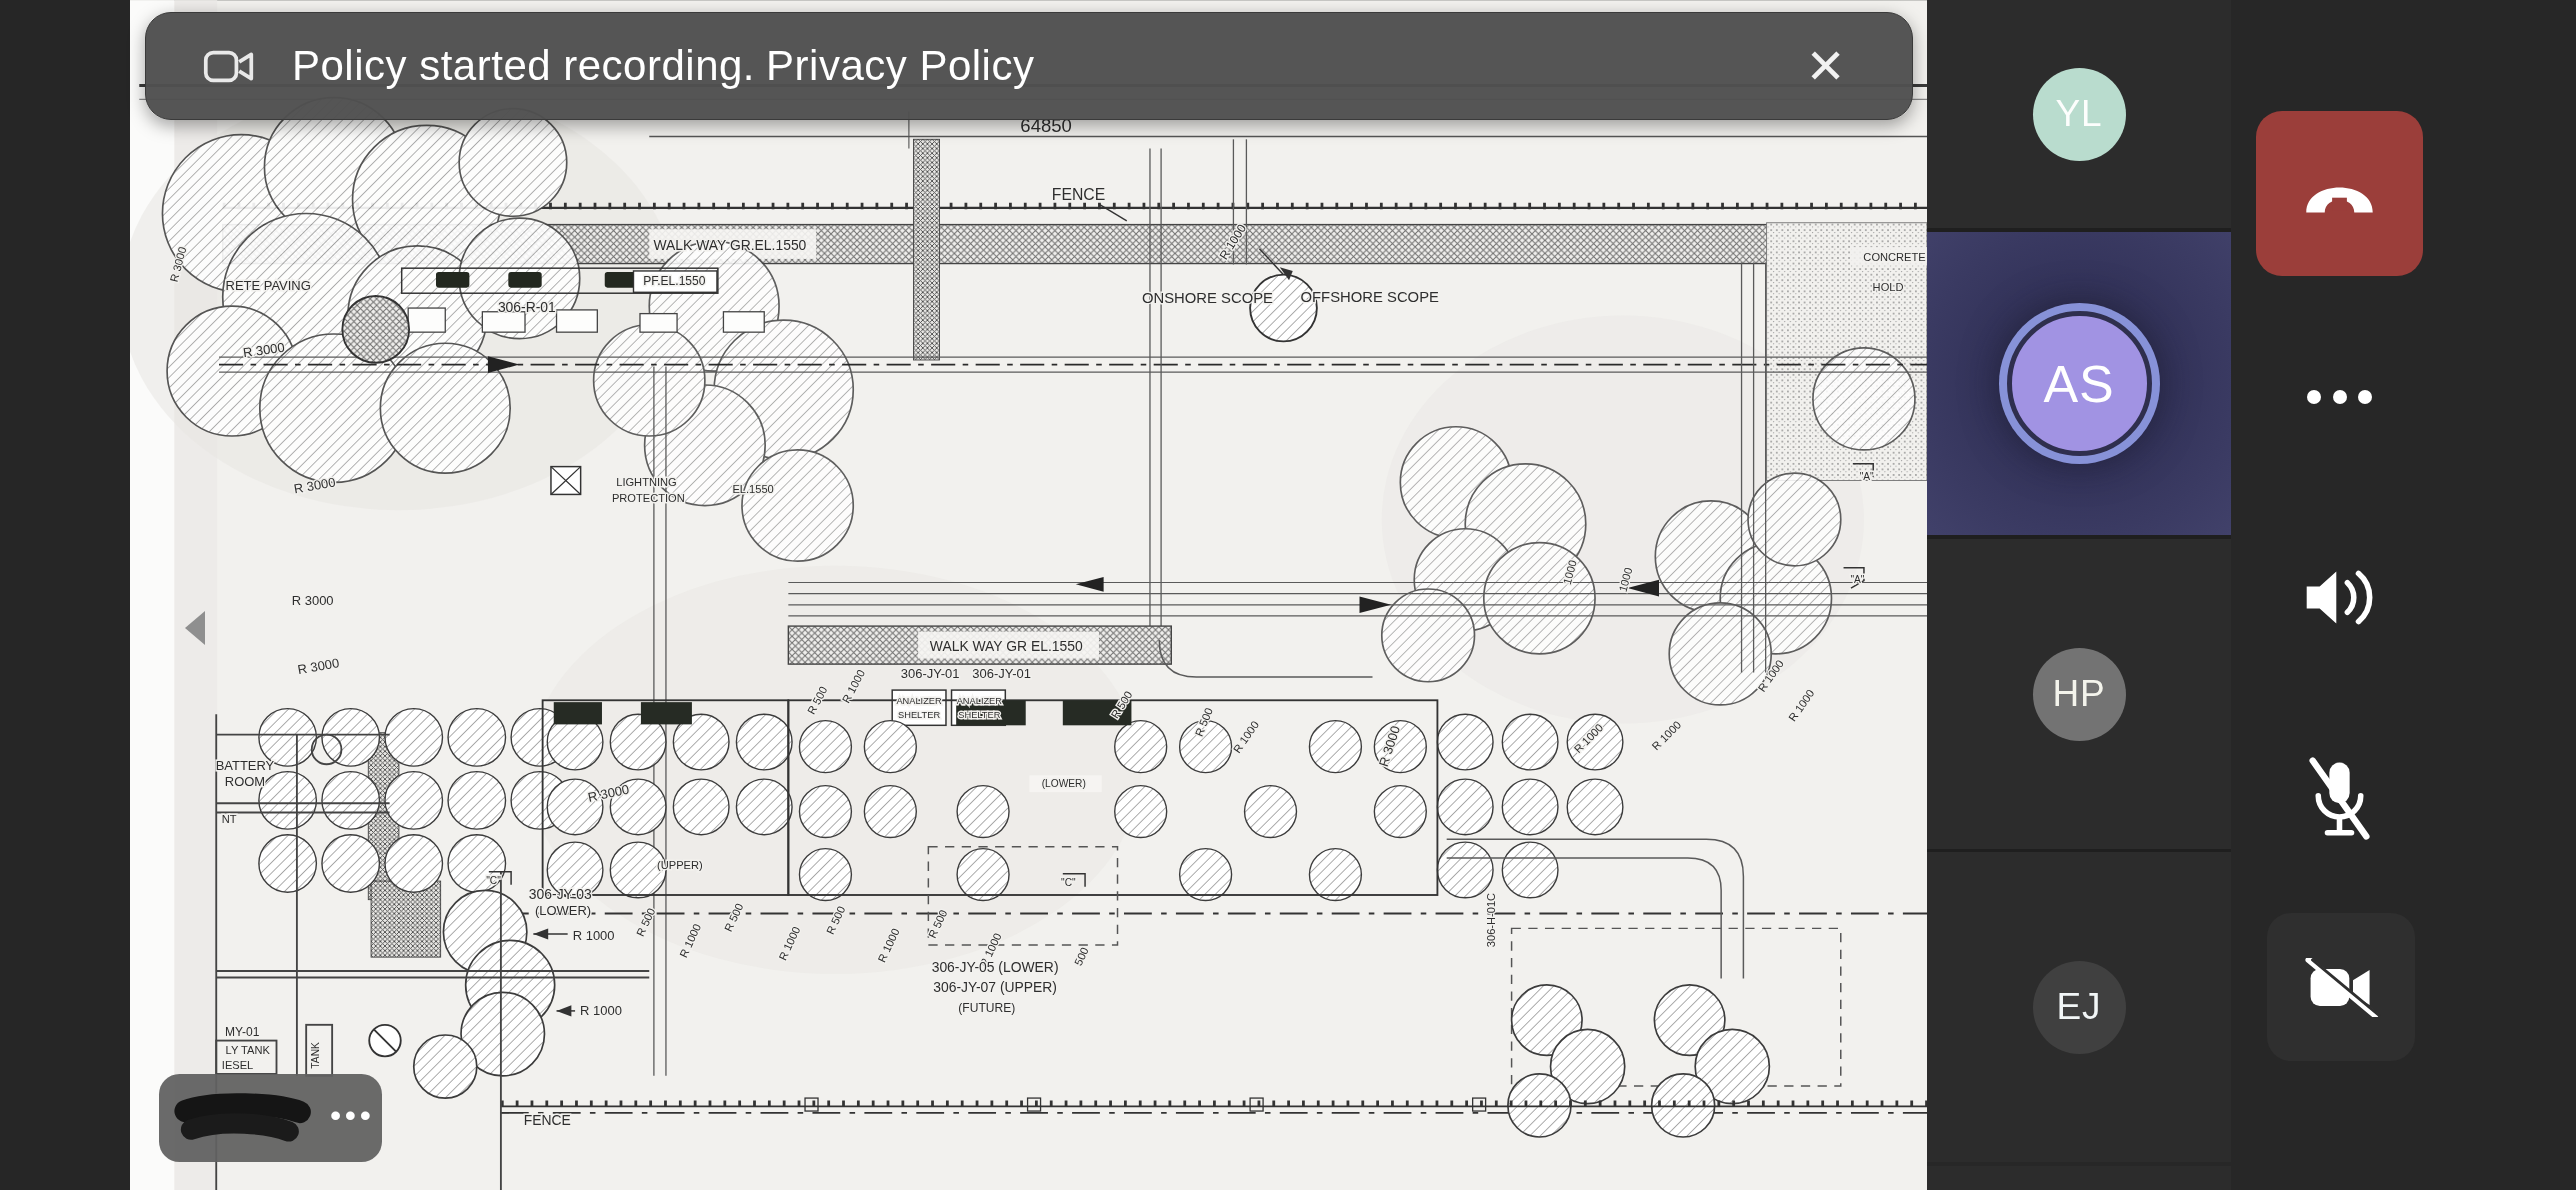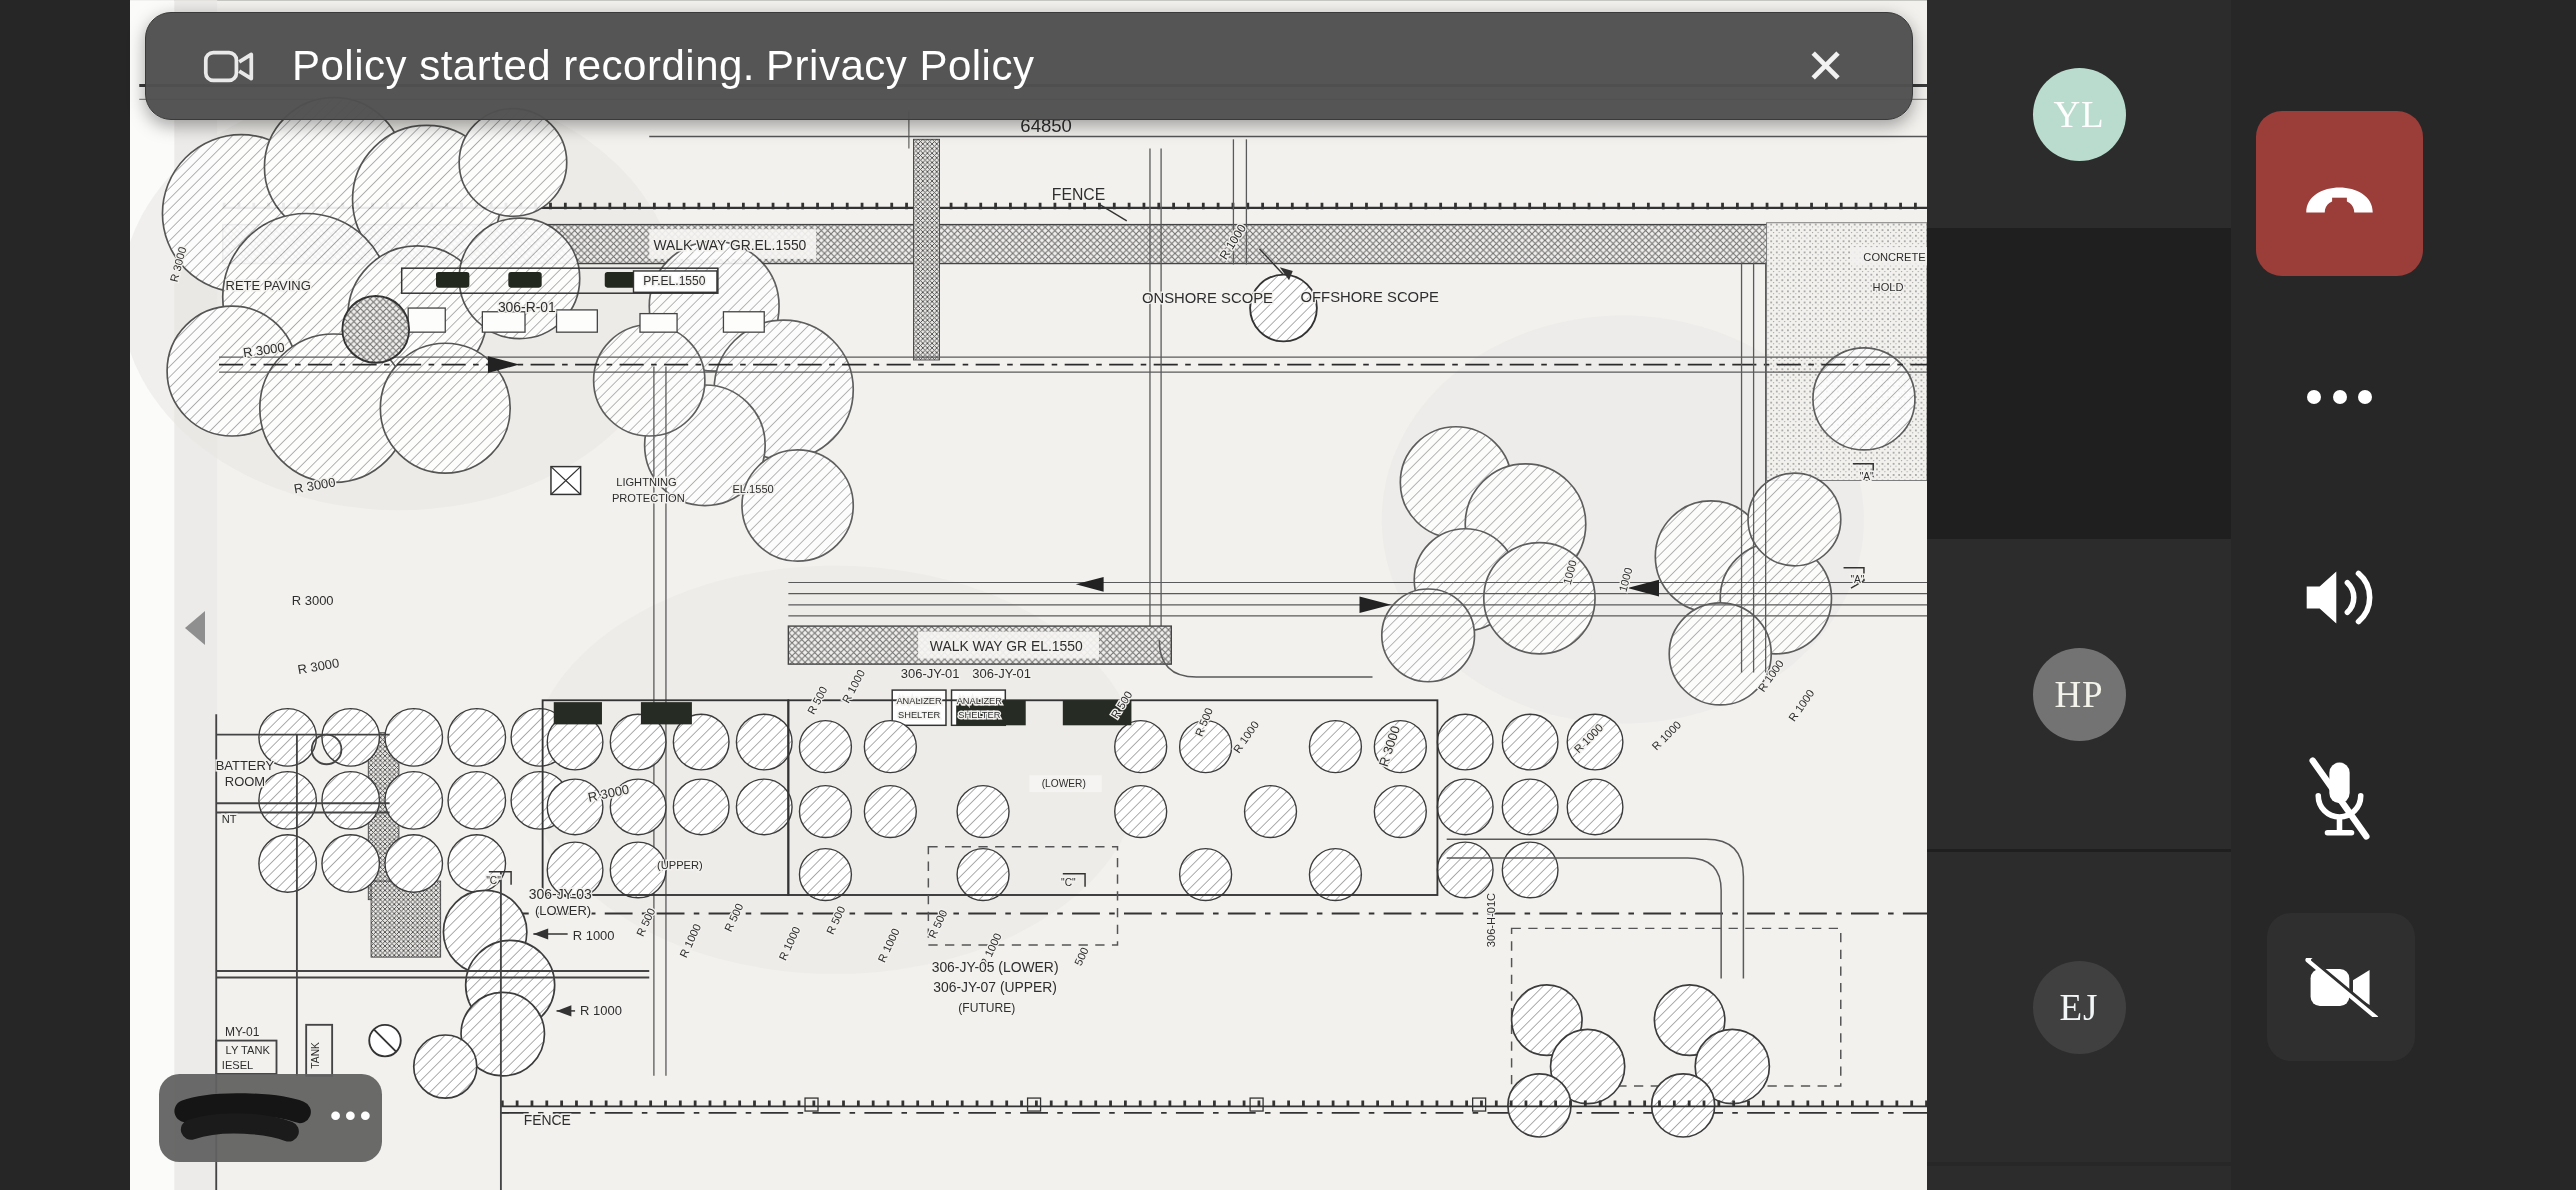--- a/index.html
+++ b/index.html
@@ -22,21 +22,21 @@
   
   .collapse-arrow{position:absolute;left:185px;top:611px;width:0;height:0;
       border-top:17.6px solid transparent;border-bottom:17.6px solid transparent;
       border-right:20.4px solid #8f8f8f;cursor:pointer;z-index:20;}
   
   .pill{position:absolute;left:159px;top:1074px;width:223px;height:88px;background:rgba(97,97,97,.94);
         border-radius:20.4px;display:flex;align-items:center;z-index:25;cursor:pointer;}
   .pill svg{margin-left:13px;}
   .pill-dots{color:#ffffff;font-size:32px;letter-spacing:3.7px;margin-left:1.9px;margin-top:-5.6px;}
   
-  .strip{position:absolute;left:1927px;top:0;width:304px;height:899px;background:#1f1f1f;font-family:Liberation Serif, serif;}
+  .strip{position:absolute;left:1927px;top:0;width:304px;height:899px;background:#1f1f1f;}
   .tile{position:absolute;left:0;width:304px;background:#2c2c2c;display:flex;align-items:center;justify-content:center;cursor:pointer;}
   .tile-as{background:radial-gradient(circle at 50% 48%, #2e2e4b 0%, #34345b 45%, #41416a 100%);}
   .avatar{width:93px;height:93px;border-radius:50%;display:flex;align-items:center;justify-content:center;
           font-size:37px;color:rgba(255,255,255,.93);letter-spacing:0.9px;}
   .as-outer{width:161px;height:161px;border-radius:50%;background:#8792d8;display:flex;align-items:center;justify-content:center;
             box-shadow:0 0 37px rgba(20,20,40,.55);}
   .as-inner{width:135px;height:135px;border-radius:50%;background:#a193e3;border:5.6px solid #2f2f4e;
             display:flex;align-items:center;justify-content:center;font-size:52px;color:#ffffff;letter-spacing:0.9px;}
   
   .controls{position:absolute;left:2231px;top:0;width:345px;height:1191px;background:#272727;}
@@ -412,20 +412,25 @@
       <path d="M20,44 C55,32 105,38 126,46" stroke="#1b1b1b" stroke-width="22" stroke-linecap="round" fill="none"></path>
     </svg>
     <span class="pill-dots">•••</span>
   </div>
 </div>
 
 <div class="strip">
   <div class="tile" style="top:0;height:228px;">
     <div class="avatar" style="background: rgb(185, 220, 206); color: rgb(253, 254, 253);">YL</div>
   </div>
+  <div class="tile tile-as" style="top:232px;height:303px;">
+    <div class="as-outer">
+      <div class="as-inner" style="background: rgb(161, 147, 227); color: rgb(255, 255, 255);">AS</div>
+    </div>
+  </div>
   <div class="tile" style="top:539px;height:310px;">
     <div class="avatar" style="background: #737373; color: rgb(244, 244, 236);">HP</div>
   </div>
   <div class="tile" style="top:852px;height:310px;">
     <div class="avatar" style="background: #404040; color: rgb(242, 246, 247);">EJ</div>
   </div>
   <div class="tile" style="top:1166px;height:25px;"></div>
 </div>
 
 <div class="controls">

